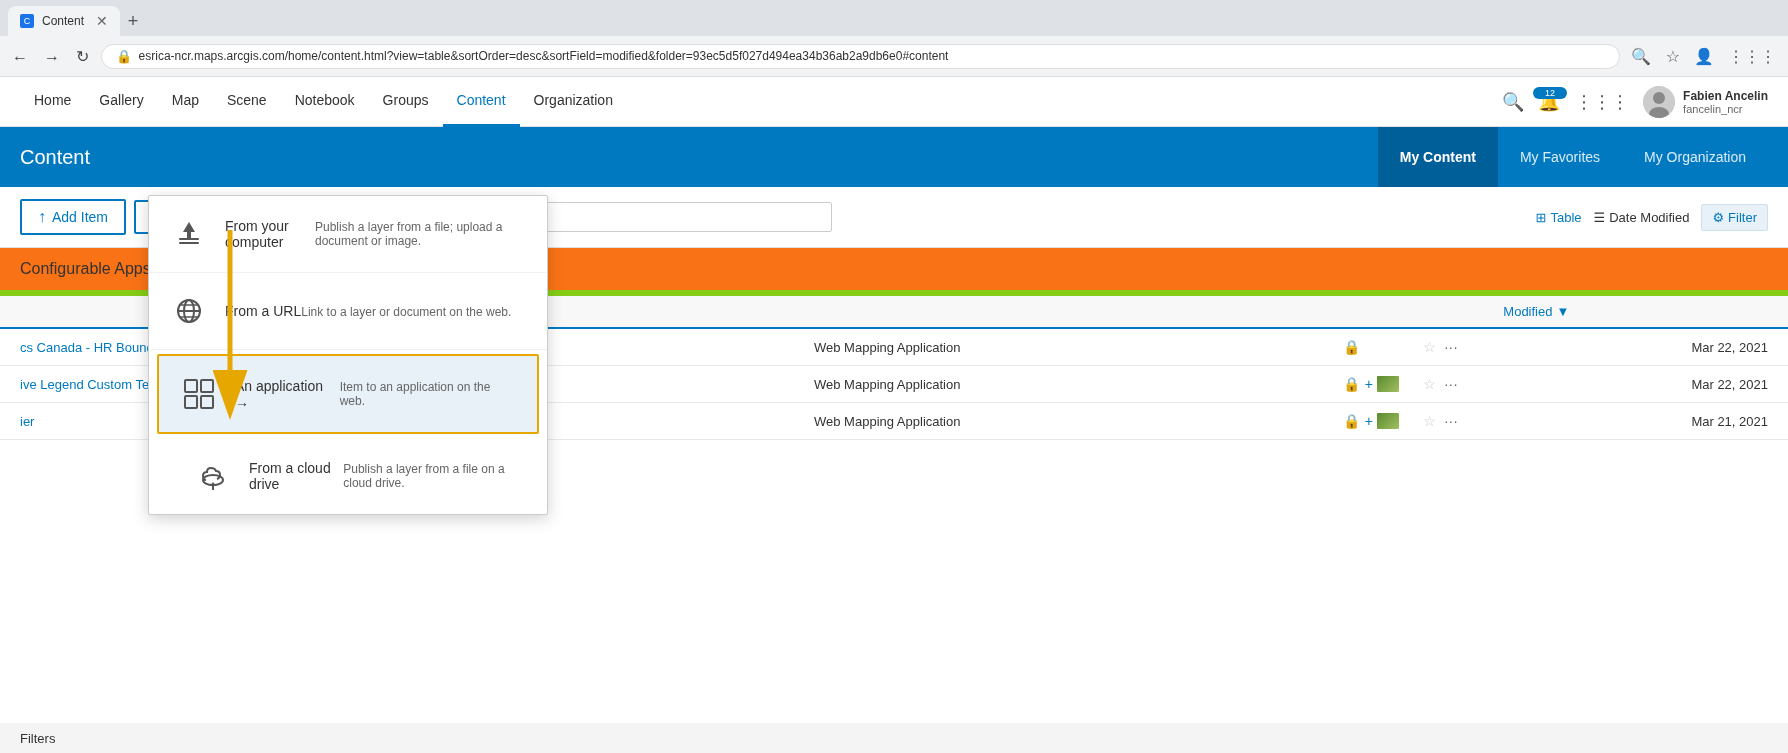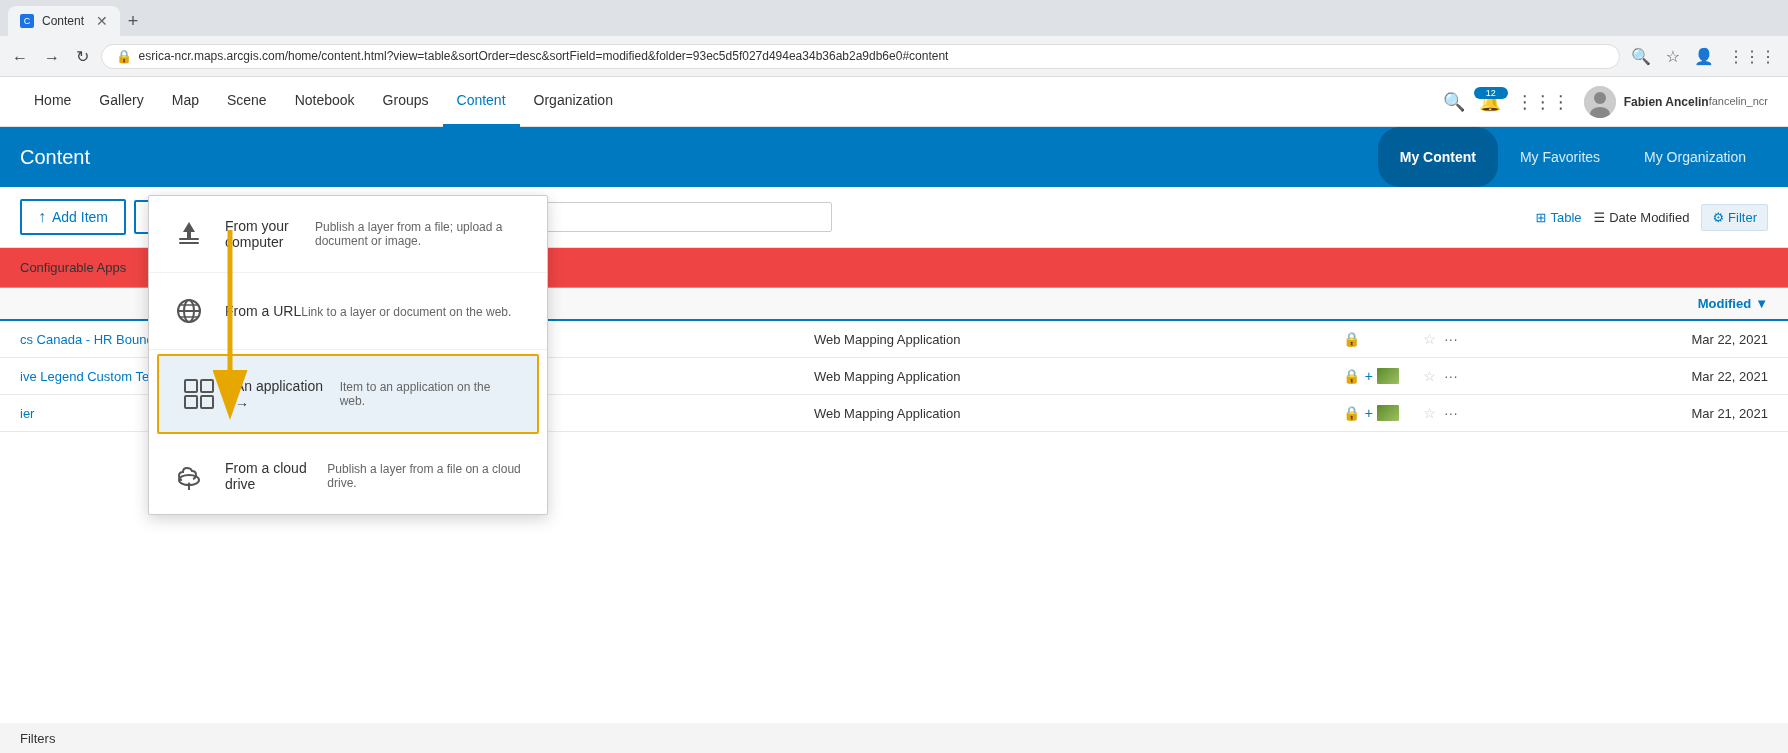--- a/index.html
+++ b/index.html
@@ -94,21 +94,21 @@
       background: #0079c1;
       color: white;
       font-size: 9px;
       border-radius: 10px;
       padding: 1px 12px;
       min-width: 16px;
       text-align: center;
     }
     .user-area { display: flex; align-items: center; gap: 8px; cursor: pointer; }
     .avatar { width: 32px; height: 32px; border-radius: 50%; background: #ccc; display: flex; align-items: center; justify-content: center; color: #555; font-size: 14px; overflow: hidden; }
-    .user-info { display: flex; flex-direction: row; }
+    .user-info { display: flex; flex-direction: column; }
     .user-name { font-size: 12px; font-weight: 600; color: #333; }
     .user-handle { font-size: 11px; color: #666; }
 
     
     .content-header {
       background: #0079c1;
       display: flex;
       align-items: center;
       height: 60px;
       padding: 0 20px;
@@ -121,21 +121,20 @@
     }
     .content-tabs { display: flex; }
     .content-tab {
       padding: 0 22px;
       height: 60px;
       display: flex;
       align-items: center;
       color: rgba(255,255,255,0.85);
       font-size: 14px;
       cursor: pointer;
-      border-radius: 22px;
     }
     .content-tab.active {
       background: #005e99;
       color: white;
       font-weight: 600;
     }
 
     
     .main-content {
       display: flex;
@@ -211,38 +210,38 @@
 
     
     .table-area {
       flex: 1;
       overflow: auto;
       background: white;
       margin: 0;
     }
     .section-header {
       padding: 12px 20px;
-      font-size: 13px;
+      font-size: 16px;
       color: #333;
-      background: #ef4444;
-      border-bottom: 1px solid #84cc16;
+      background: #f97316;
+      border-bottom: 6px solid #84cc16;
     }
     .table-header-row {
       display: flex;
       padding: 8px 20px;
       background: #f8f8f8;
       border-bottom: 2px solid #0079c1;
       font-size: 13px;
       color: #333;
     }
     .col-title { flex: 3; font-weight: 600; color: #0079c1; }
     .col-type { flex: 2; }
     .col-icon { flex: 0 0 80px; }
     .col-actions { flex: 0 0 80px; }
-    .col-modified { flex: 1; text-align: right; font-weight: 700; color: #0079c1; display: flex; align-items: center; justify-content: flex-end; gap: 4px; }
+    .col-modified { flex: 1; text-align: right; font-weight: 400; color: #0079c1; display: flex; align-items: center; justify-content: flex-start; gap: 4px; }
 
     .table-row {
       display: flex;
       align-items: center;
       padding: 10px 20px;
       border-bottom: 1px solid #e8e8e8;
       background: white;
     }
     .row-title { flex: 3; color: #0079c1; font-size: 13px; cursor: pointer; }
     .row-type { flex: 2; font-size: 13px; color: #333; }
@@ -268,21 +267,21 @@
       z-index: 100;
     }
     .dropdown-item {
       display: flex;
       align-items: center;
       padding: 18px 20px;
       gap: 16px;
       cursor: pointer;
       border-bottom: 1px solid #f0f0f0;
     }
-    .dropdown-item:last-child { border-bottom: none; }
+    .dropdown-item:last-child { border-bottom: none; margin-left: 24px; }
     .item-icon-wrap {
       width: 40px; height: 40px;
       display: flex; align-items: center; justify-content: center;
       flex-shrink: 0;
       color: #555;
     }
     .item-text { display: flex; }
     .item-title { font-size: 14px; color: #333; font-weight: 500; }
     .item-desc { font-size: 12px; color: #666; margin-top: 2px; }
 

